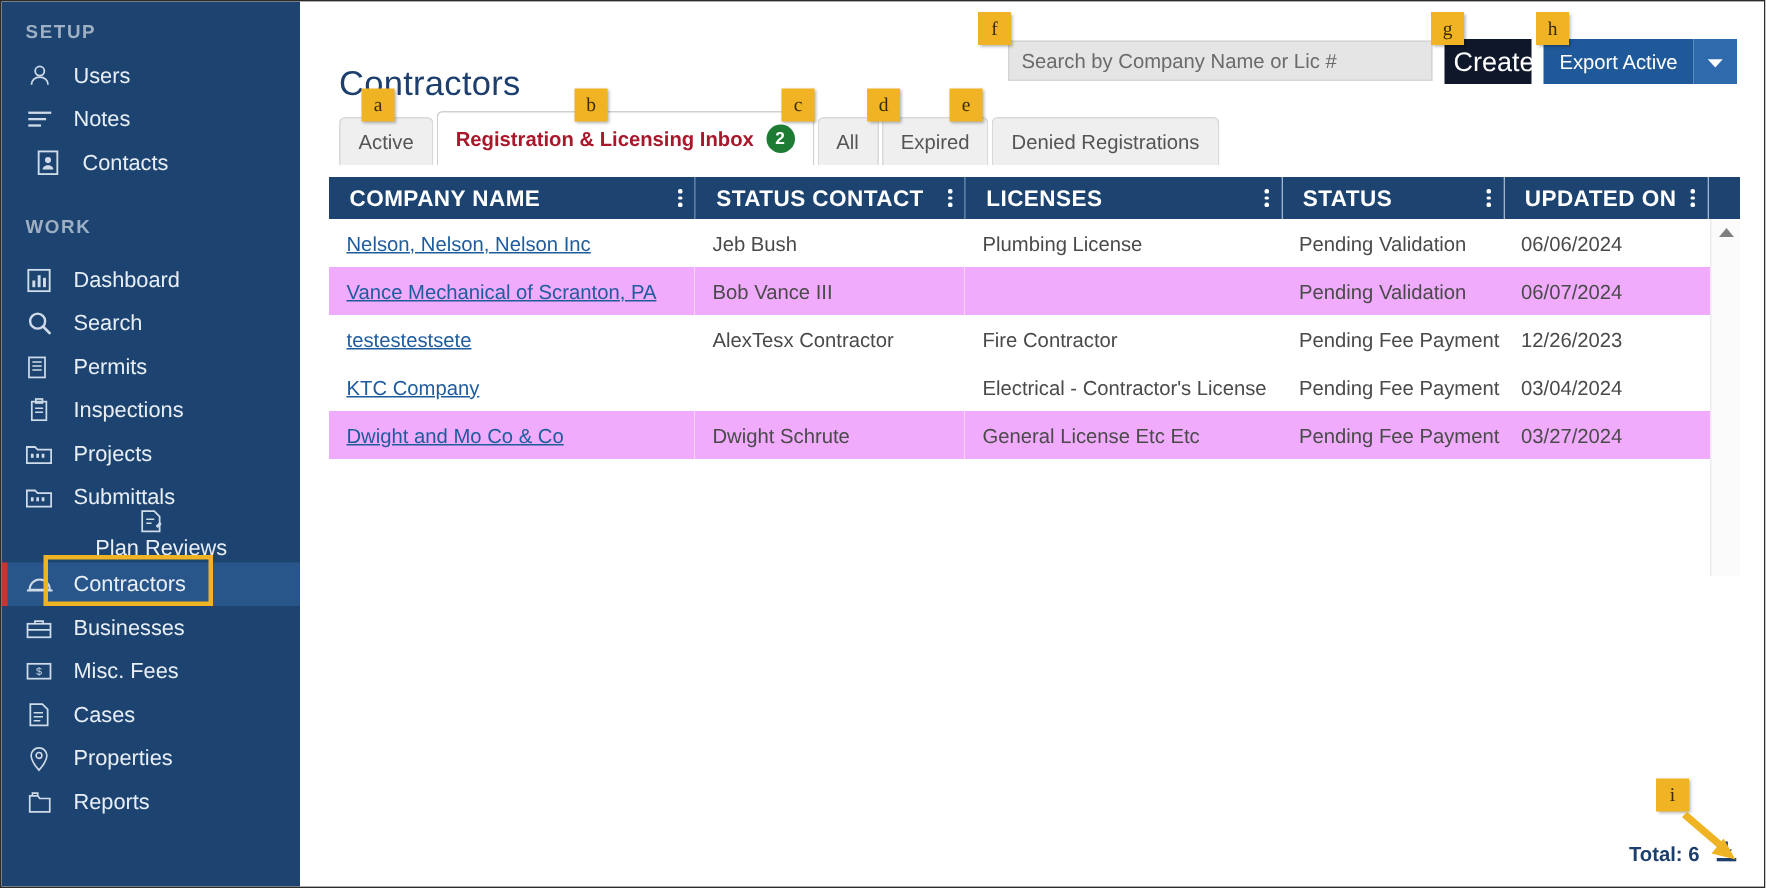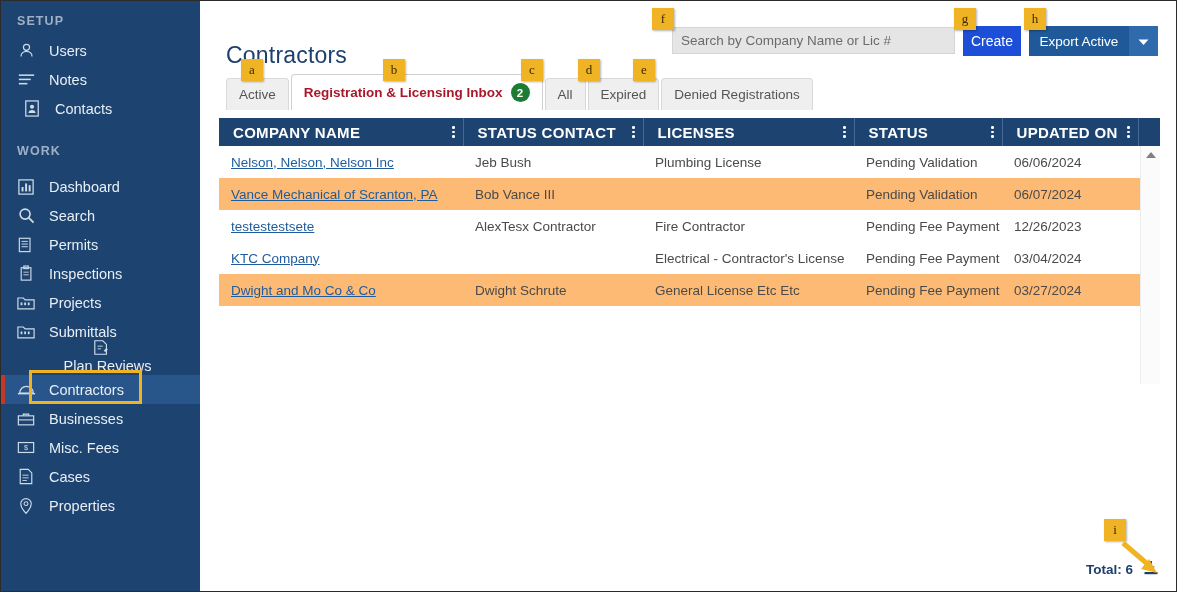--- a/index.html
+++ b/index.html
@@ -96,24 +96,24 @@
     padding: 0 8px;
     font-family: "Liberation Sans", sans-serif;
     outline: none;
   }
   #search-input::placeholder { color: #6b6b6b; }
 
   #create-btn {
     position: absolute;
     left: 763px; top: 25px;
     width: 58px; height: 30px;
-    background: #1d4ed8;
+    background: #0f172a;
     color: #fff;
     border: none;
-    font-size: 14px;
+    font-size: 18px;
     font-family: "Liberation Sans", sans-serif;
     cursor: pointer;
   }
   #export-group {
     position: absolute;
     left: 829px; top: 25px;
     height: 30px;
     display: flex;
   }
   #export-btn {
@@ -205,21 +205,21 @@
     height: 32px;
     font-size: 13.5px;
     color: #4a4a4a;
     padding: 0 0 0 12px;
     border: none;
     vertical-align: middle;
     white-space: nowrap;
     overflow: hidden;
     text-overflow: ellipsis;
   }
-  #tbl tbody tr.alt td { background: #fdba74; margin-top: 32px; }
+  #tbl tbody tr.alt td { background: #f0abfc; margin-top: 32px; }
   #tbl tbody tr td:first-child { padding-left: 12px; }
   .co-link {
     color: #1f5c9e;
     text-decoration: underline;
     cursor: pointer;
     font-size: 13.5px;
   }
 
   
   #vscroll {
@@ -440,20 +440,29 @@
     <div class="nav-item" style="top:490px;">
       <span class="ico">
         <svg width="14" height="18" viewBox="0 0 16 20">
             <path d="M8 1.5c3.3 0 6 2.6 6 5.9 0 4.4-6 11.1-6 11.1S2 11.8 2 7.4c0-3.3 2.7-5.9 6-5.9z" fill="none" stroke="#cfdbe8" stroke-width="1.3"></path>
             <circle cx="8" cy="7.3" r="2.2" fill="none" stroke="#cfdbe8" stroke-width="1.2"></circle>
           </svg>
       </span>
       <span>Properties</span>
     </div>
 
+    <div class="nav-item" style="top:519px;">
+      <span class="ico">
+        <svg width="17" height="16" viewBox="0 0 19 18">
+            <path d="M2 4h6l1.5 2H17v10H2z" fill="none" stroke="#cfdbe8" stroke-width="1.3"></path>
+            <path d="M4 4V2h4v2" fill="none" stroke="#cfdbe8" stroke-width="1.2"></path>
+          </svg>
+      </span>
+      <span>Reports</span>
+    </div>
   </nav>
 
   <section id="main">
 
     <h1 id="page-title">Contractors</h1>
 
     <input id="search-input" type="text" placeholder="Search by Company Name or Lic #" style="">
 
     <button id="create-btn">Create</button>
 

